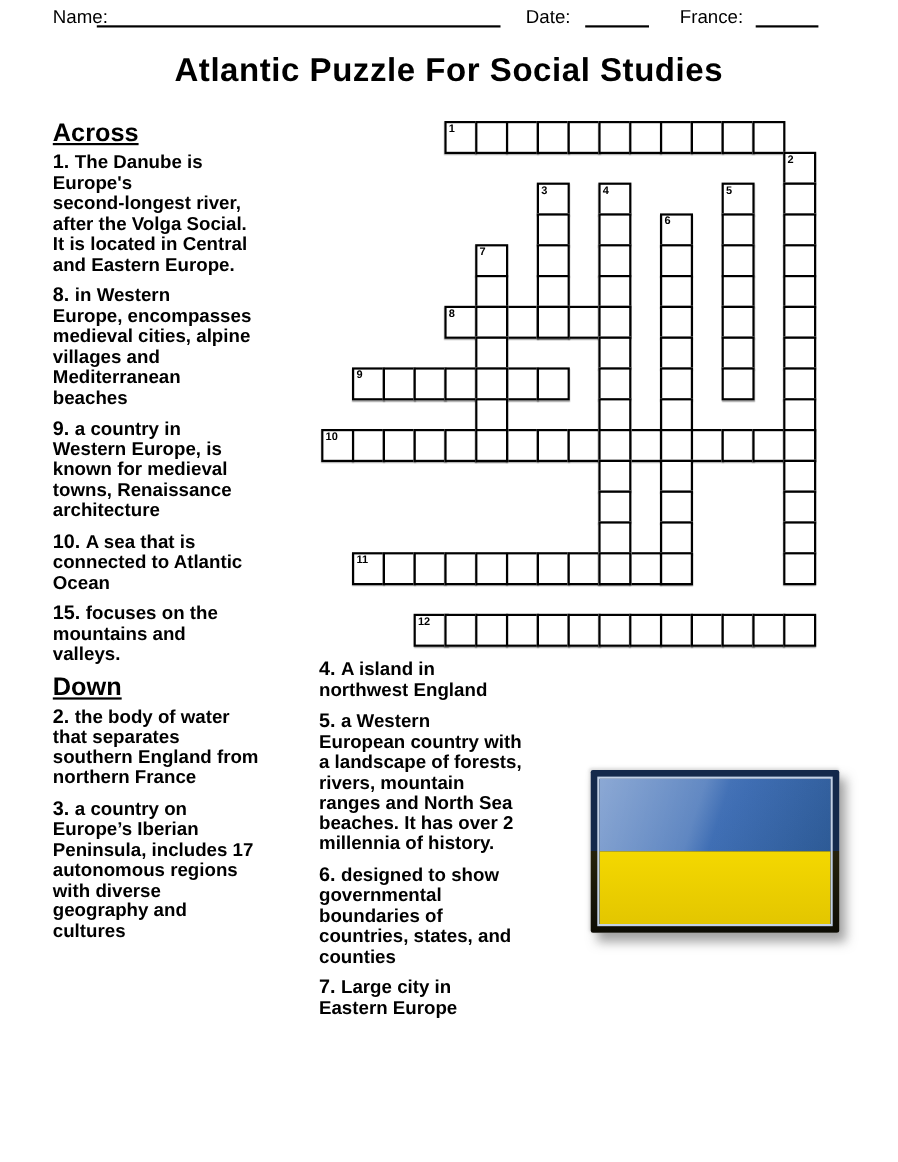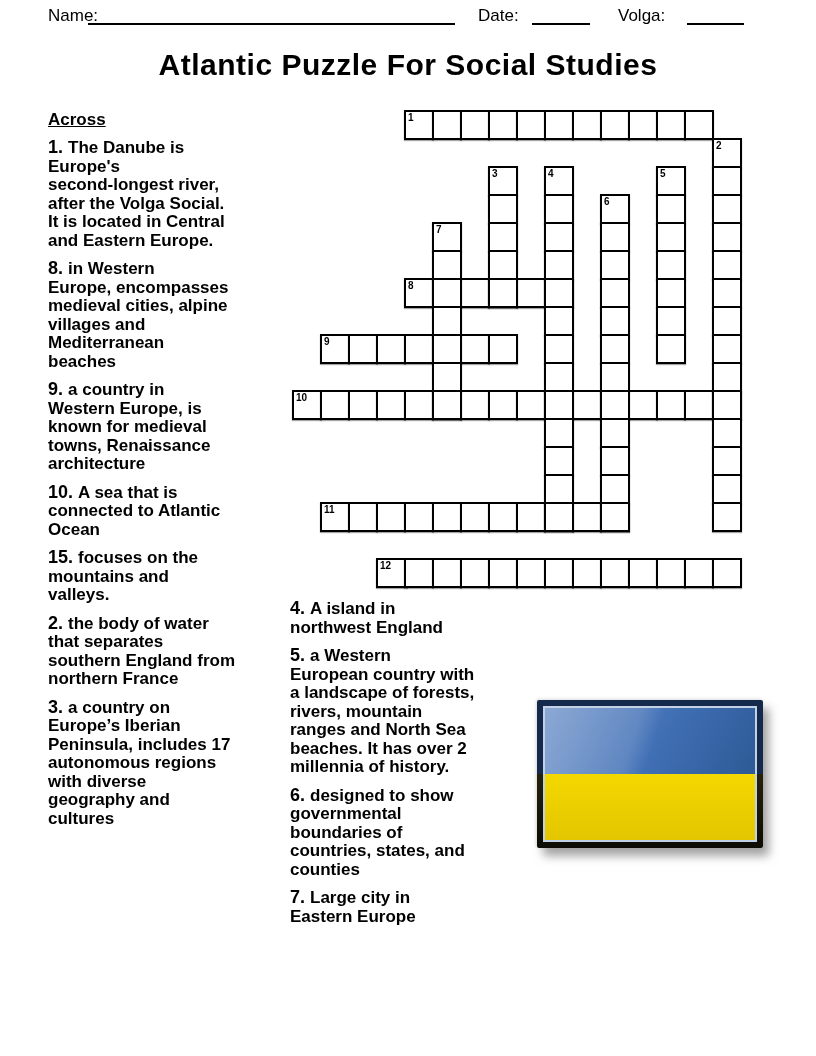--- a/index.html
+++ b/index.html
@@ -13,21 +13,21 @@
   
   .title {
     position:absolute; top:48px; left:0; width:100%; text-align:center;
     font-weight:bold; font-size:30px; line-height:34px; letter-spacing:0.5px;
   }
   
   .clue-col { position:absolute; }
   .col-left { left:48px;  top:110px; width:232px; }
   .col-mid  { left:290px; top:599px; width:240px; }
   .section-heading {
-    font-size:17px; font-weight:bold; text-decoration:underline;
+    font-size:23px; font-weight:bold; text-decoration:underline;
     line-height:20px; margin:0 0 8px 0;
   }
   .clue { font-weight:bold; font-size:17px; line-height:18.5px; margin:0 0 9px 0; }
   .clue .num { font-size:18px; }
   .clue .txt { white-space:pre-line; }
   
   .grid { position:absolute; }
   .cell {
     position:absolute; box-sizing:border-box; width:30px; height:30px;
     border:2px solid #000; background:#fff; box-shadow:0 1px 1px rgba(0,0,0,0.35);
@@ -56,21 +56,21 @@
 <body>
 
 <div class="page">
 
   <span class="hdr-label" style="left:48px">Name:</span>
   <div class="hdr-line" style="left:88px;width:367px"></div>
 
   <span class="hdr-label" style="left:478px">Date:</span>
   <div class="hdr-line" style="left:532px;width:58px"></div>
 
-  <span class="hdr-label" style="left:618px">Volga:</span>
+  <span class="hdr-label" style="left:618px">France:</span>
   <div class="hdr-line" style="left:687px;width:57px"></div>
 
   <div class="title">Atlantic Puzzle For Social Studies</div>
 
   <div class="clue-col col-left">
     <div class="section-heading">Across</div>
     <div id="across-list">
         <div class="clue"><span class="num">1. </span><span class="txt">The Danube is
 Europe's
 second-longest river,
@@ -88,20 +88,21 @@
 known for medieval
 towns, Renaissance
 architecture</span></div>
         <div class="clue"><span class="num">10. </span><span class="txt">A sea that is
 connected to Atlantic
 Ocean</span></div>
         <div class="clue"><span class="num">15. </span><span class="txt">focuses on the
 mountains and
 valleys.</span></div>
       </div>
+    <div class="section-heading">Down</div>
     <div id="down-left-list">
         <div class="clue"><span class="num">2. </span><span class="txt">the body of water
 that separates
 southern England from
 northern France</span></div>
         <div class="clue"><span class="num">3. </span><span class="txt">a country on
 Europe’s Iberian
 Peninsula, includes 17
 autonomous regions
 with diverse

